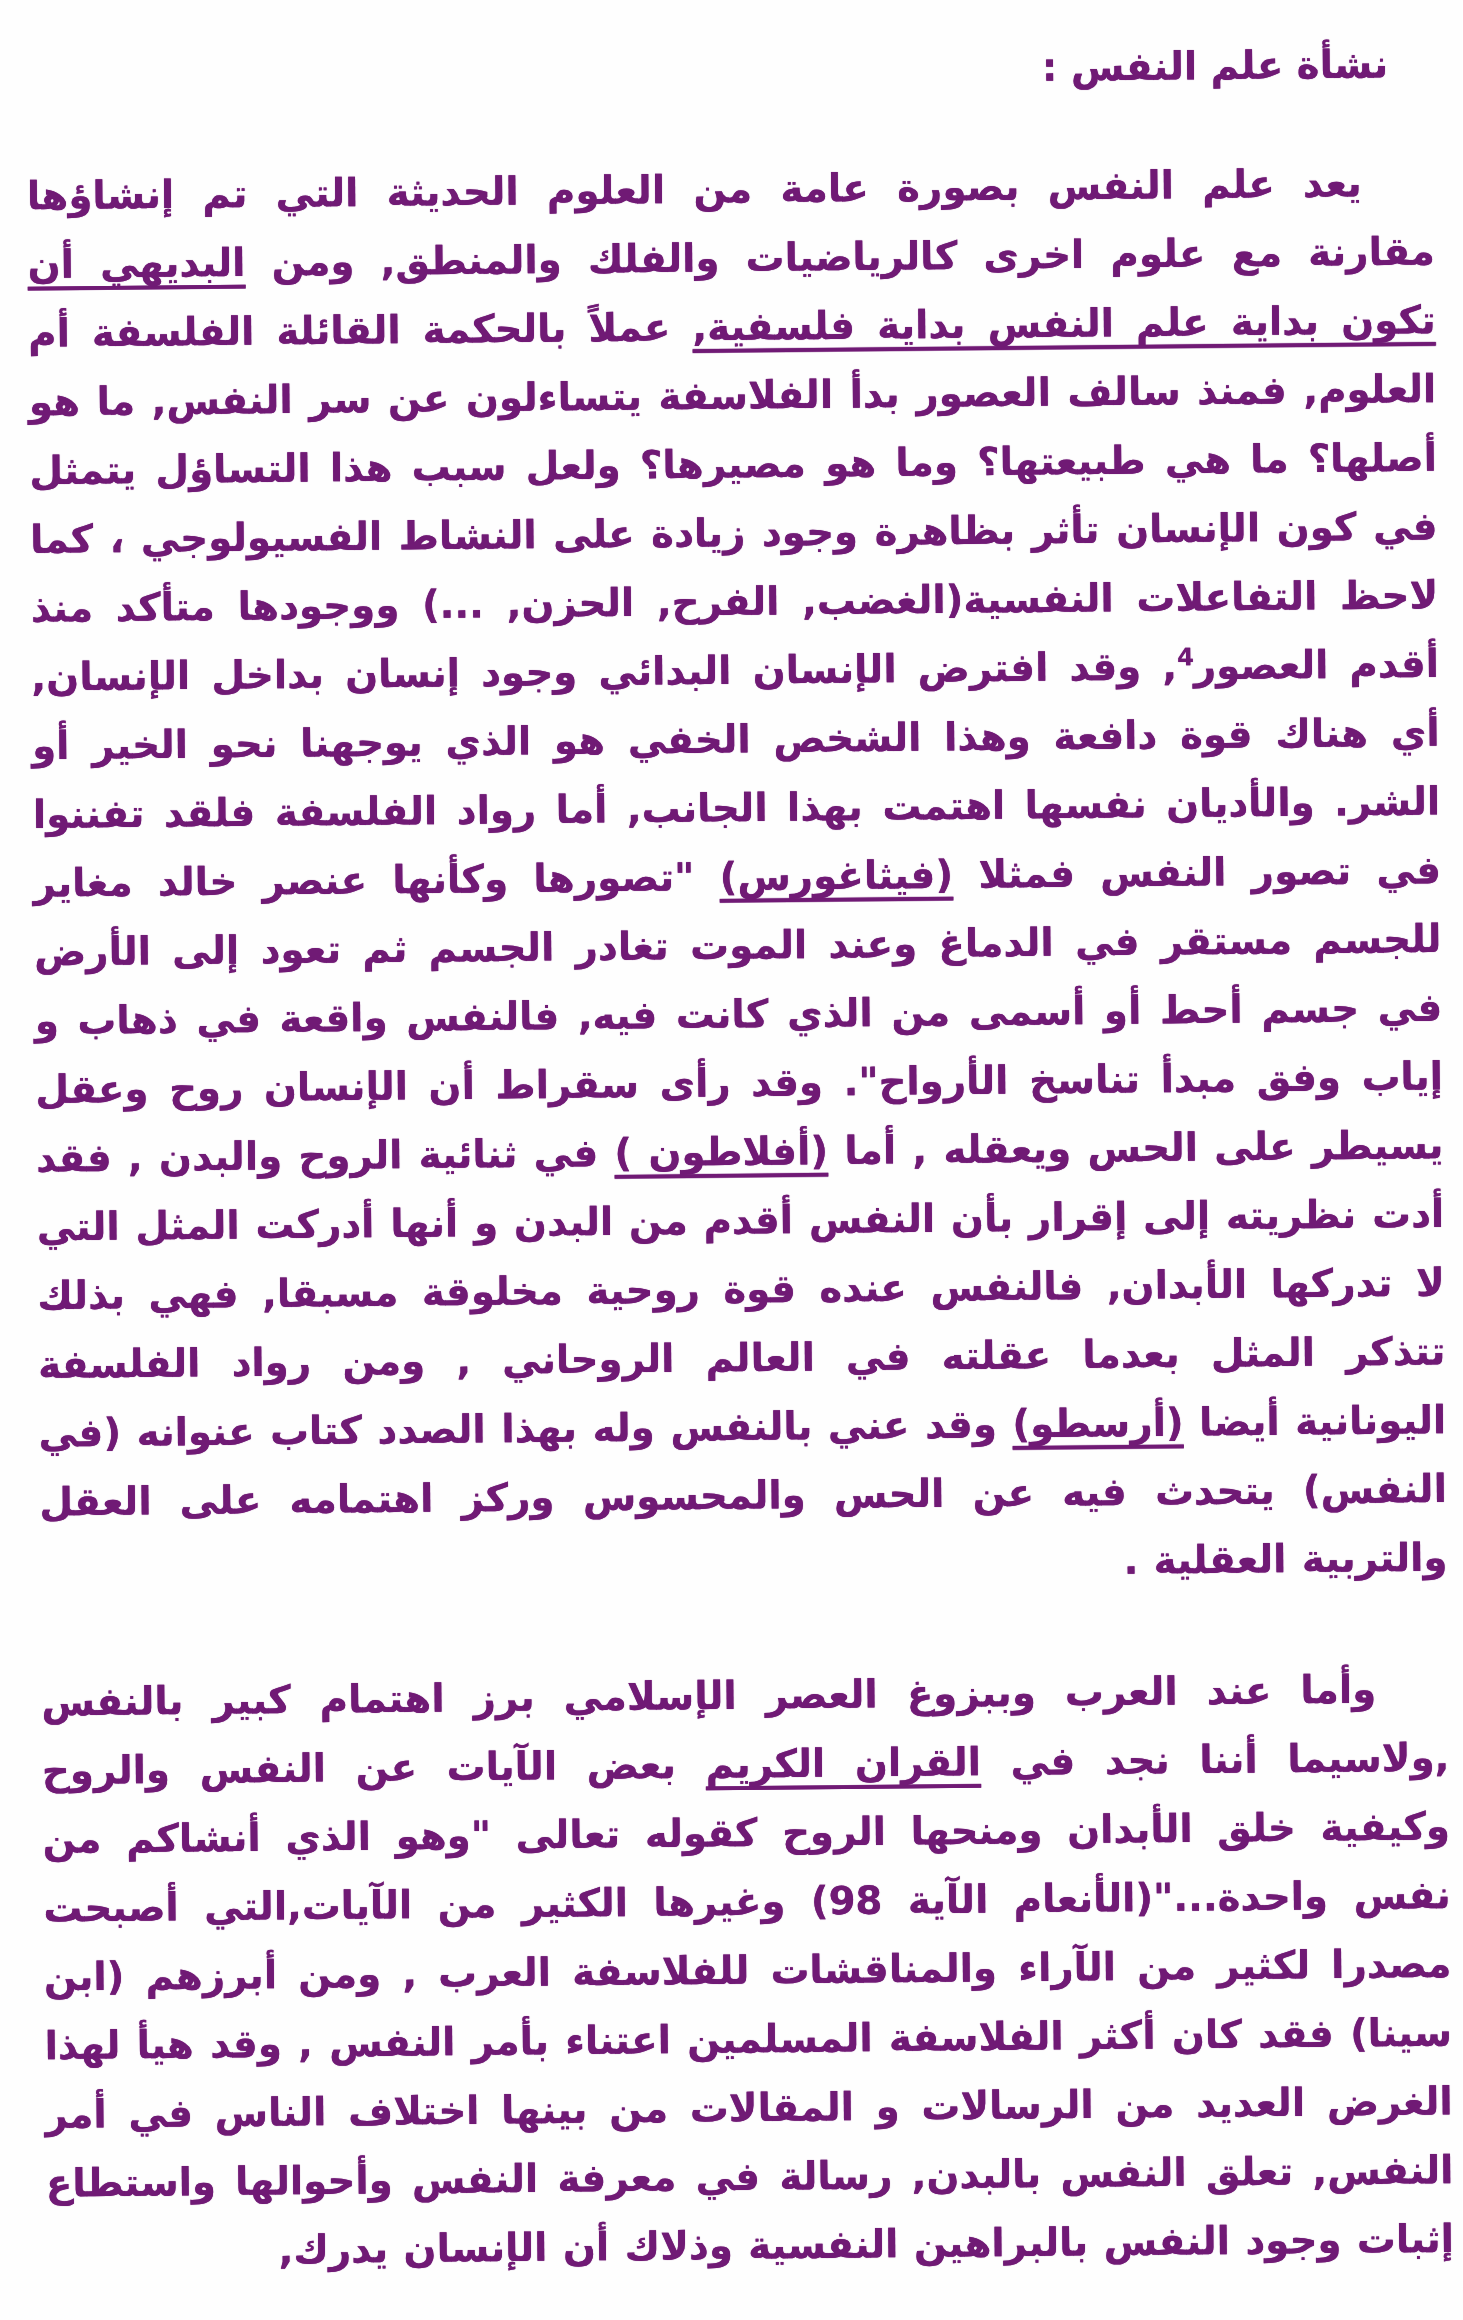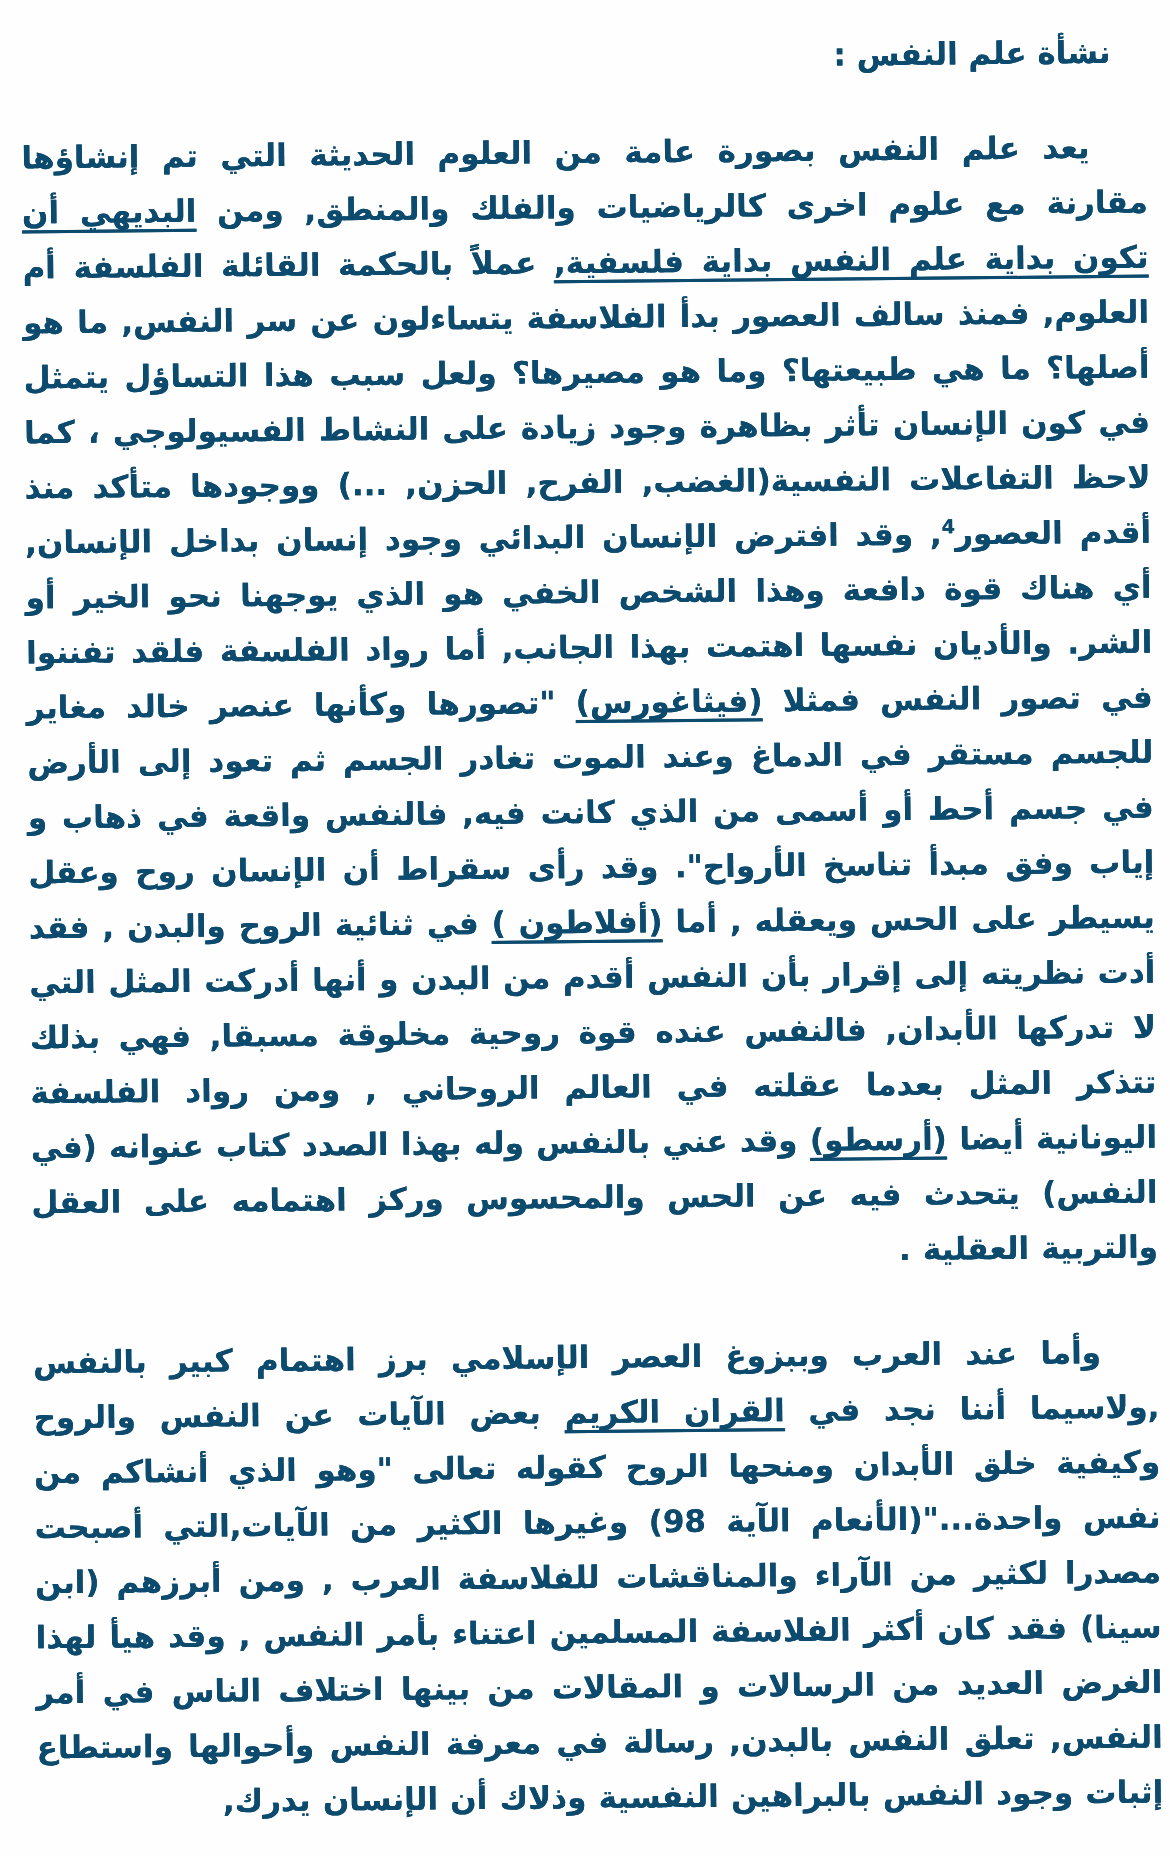--- a/index.html
+++ b/index.html
@@ -10,21 +10,21 @@
   .sheet {
     position: relative;
     width: 1170px;
     height: 1856px;
     margin: 0 auto;
     background: #fefefe;
     overflow: hidden;
     direction: rtl;
     font-family: "DejaVu Sans", sans-serif;
     font-weight: bold;
-    color: #0c4a6e;
+    color: #701a75;
     -webkit-font-smoothing: antialiased;
   }
   .inner {
     padding: 36px 24px 0 20px;
     transform: rotate(-0.55deg);
     transform-origin: 50% 0;
     text-shadow: 0 0 0.6px currentColor;
   }
   .doc-title {
     font-size: 31px;

